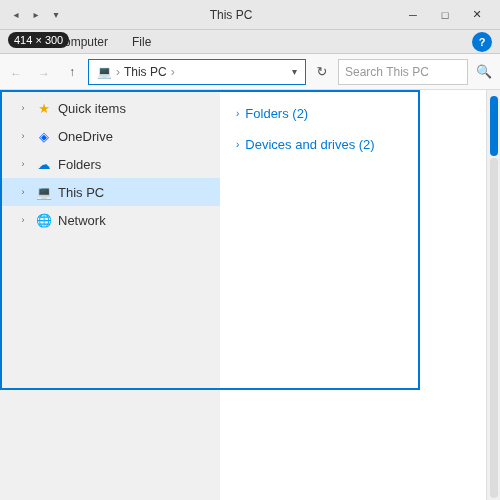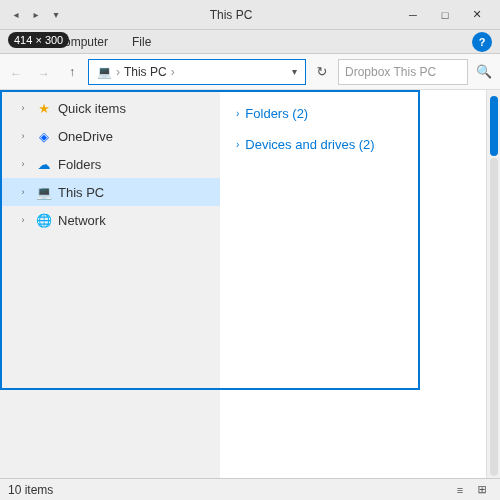--- a/index.html
+++ b/index.html
@@ -365,21 +365,21 @@
     <div class="nav-btn">↑</div>
     <div class="address-path">
       <span>💻</span>
       <span class="path-chevron"> › </span>
       <span>This PC</span>
       <span class="path-chevron"> › </span>
       <span class="path-dropdown">▾</span>
     </div>
     <div class="refresh-btn">↻</div>
     <div class="search-box">
-      <span>Dropbox This PC</span>
+      <span>Search This PC</span>
     </div>
     <div class="search-icon-btn">🔍</div>
   </div>
 
   <div class="main-content">
 
     <div class="selection-overlay"></div>
 
     <div class="sidebar">
 
@@ -428,20 +428,13 @@
         </div>
       </div>
     </div>
 
     <div class="scrollbar-area">
       <div class="scrollbar-thumb"></div>
       <div class="scrollbar-track-lower"></div>
     </div>
   </div>
 
-  <div class="status-bar">
-    <span>10 items</span>
-    <div class="status-bar-right">
-      <div class="view-btn">≡</div>
-      <div class="view-btn">⊞</div>
-    </div>
-  </div>
 </div>
 
 </body></html>

